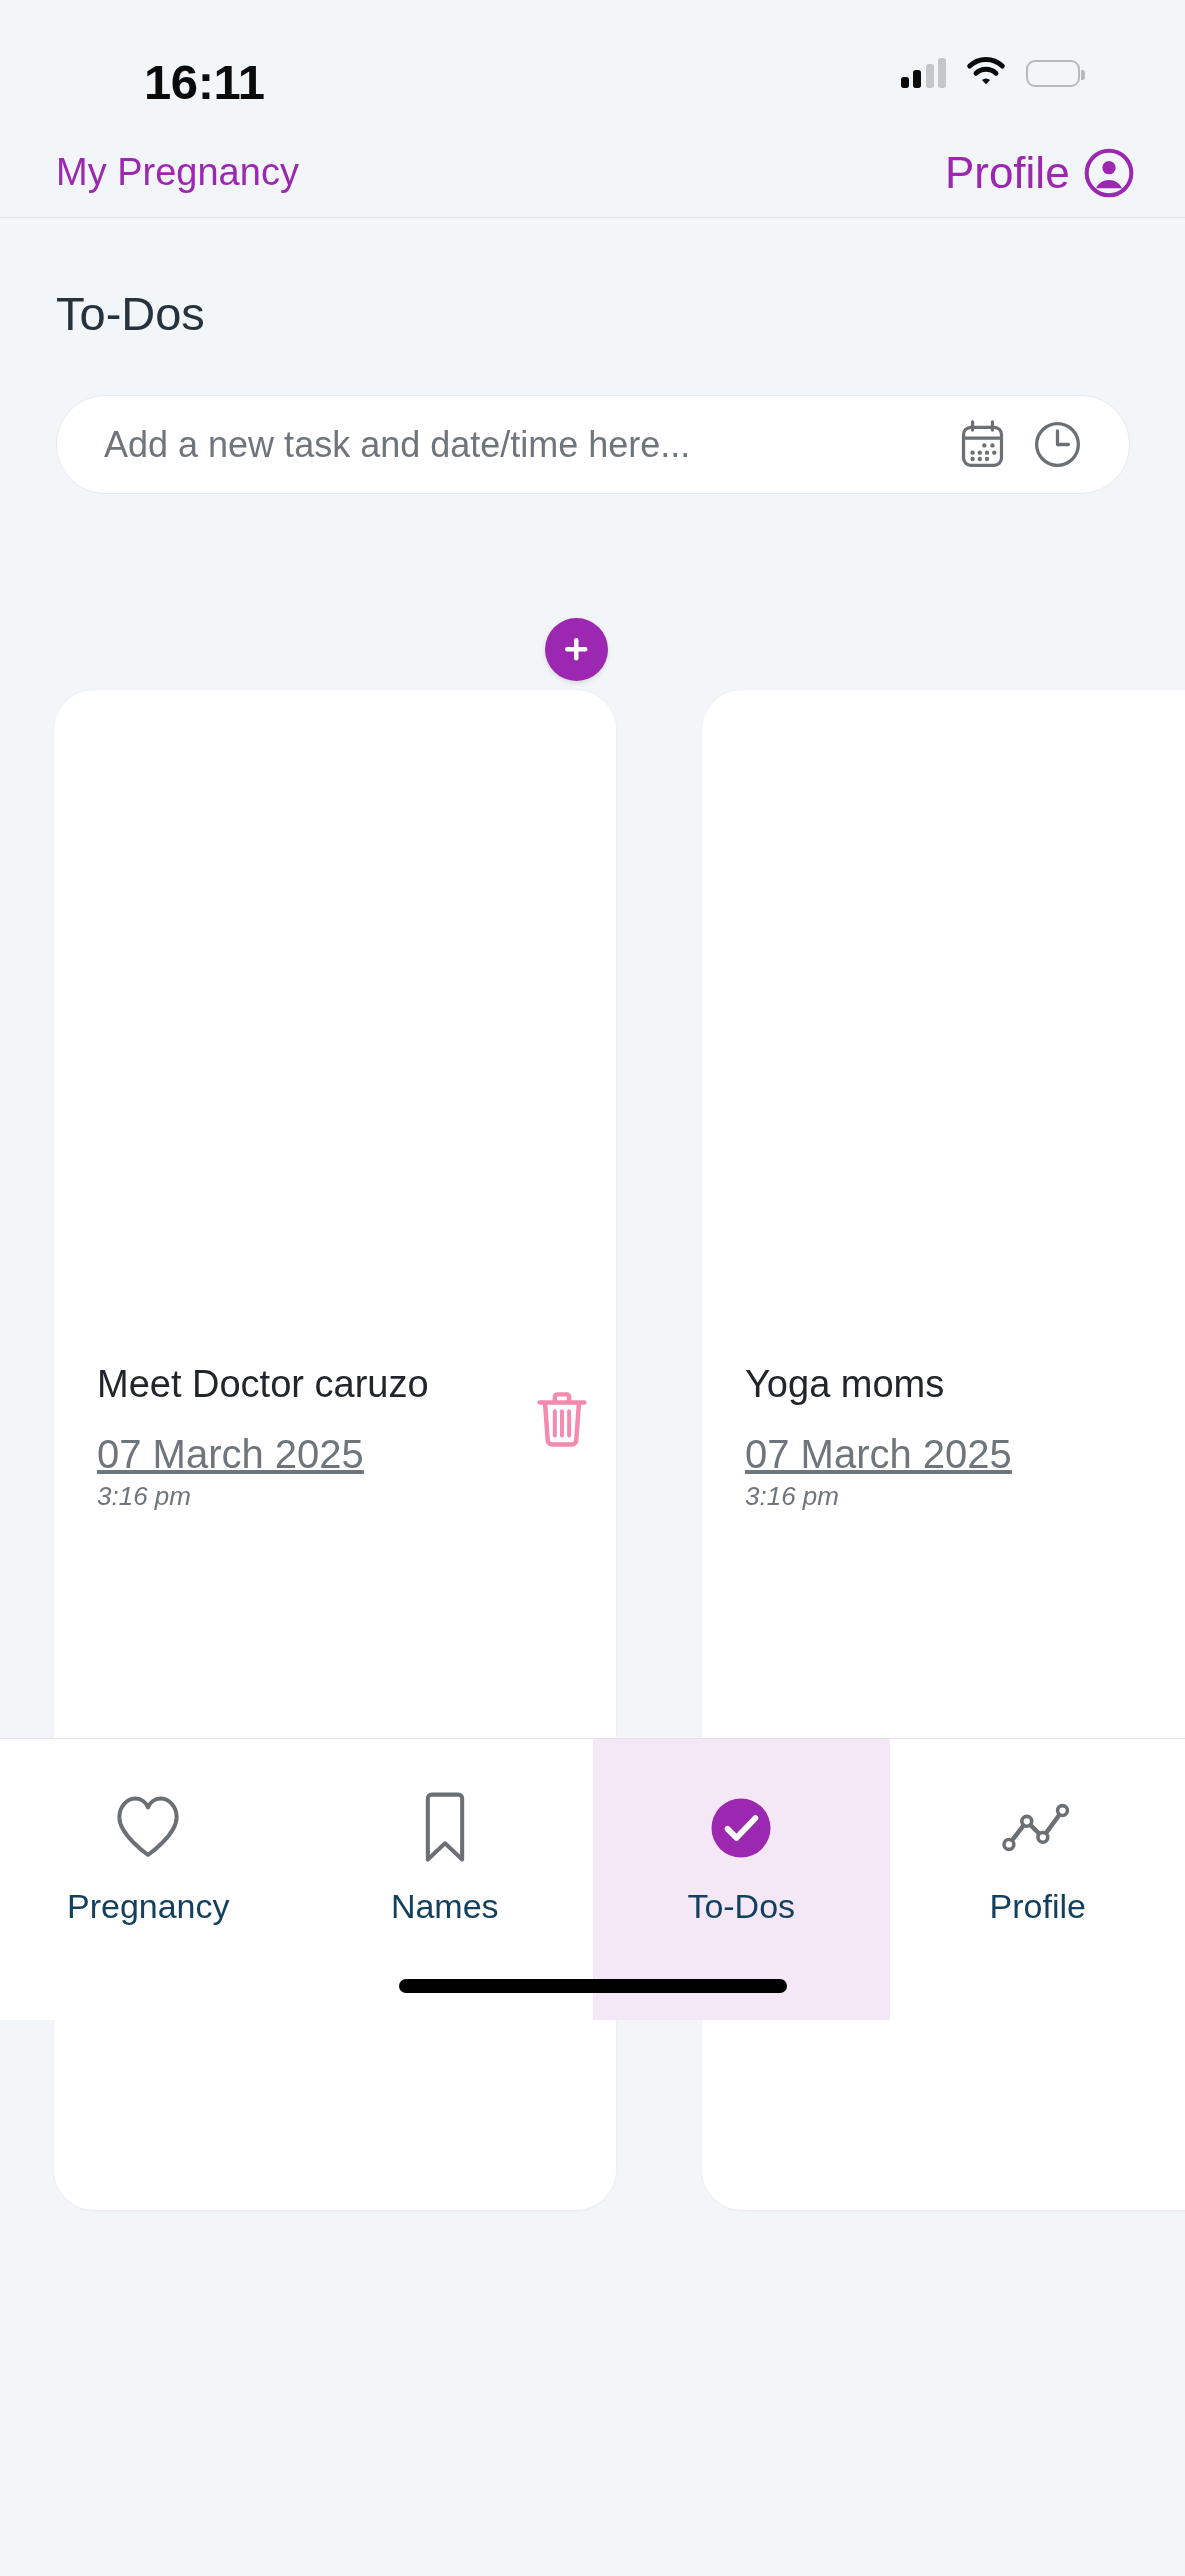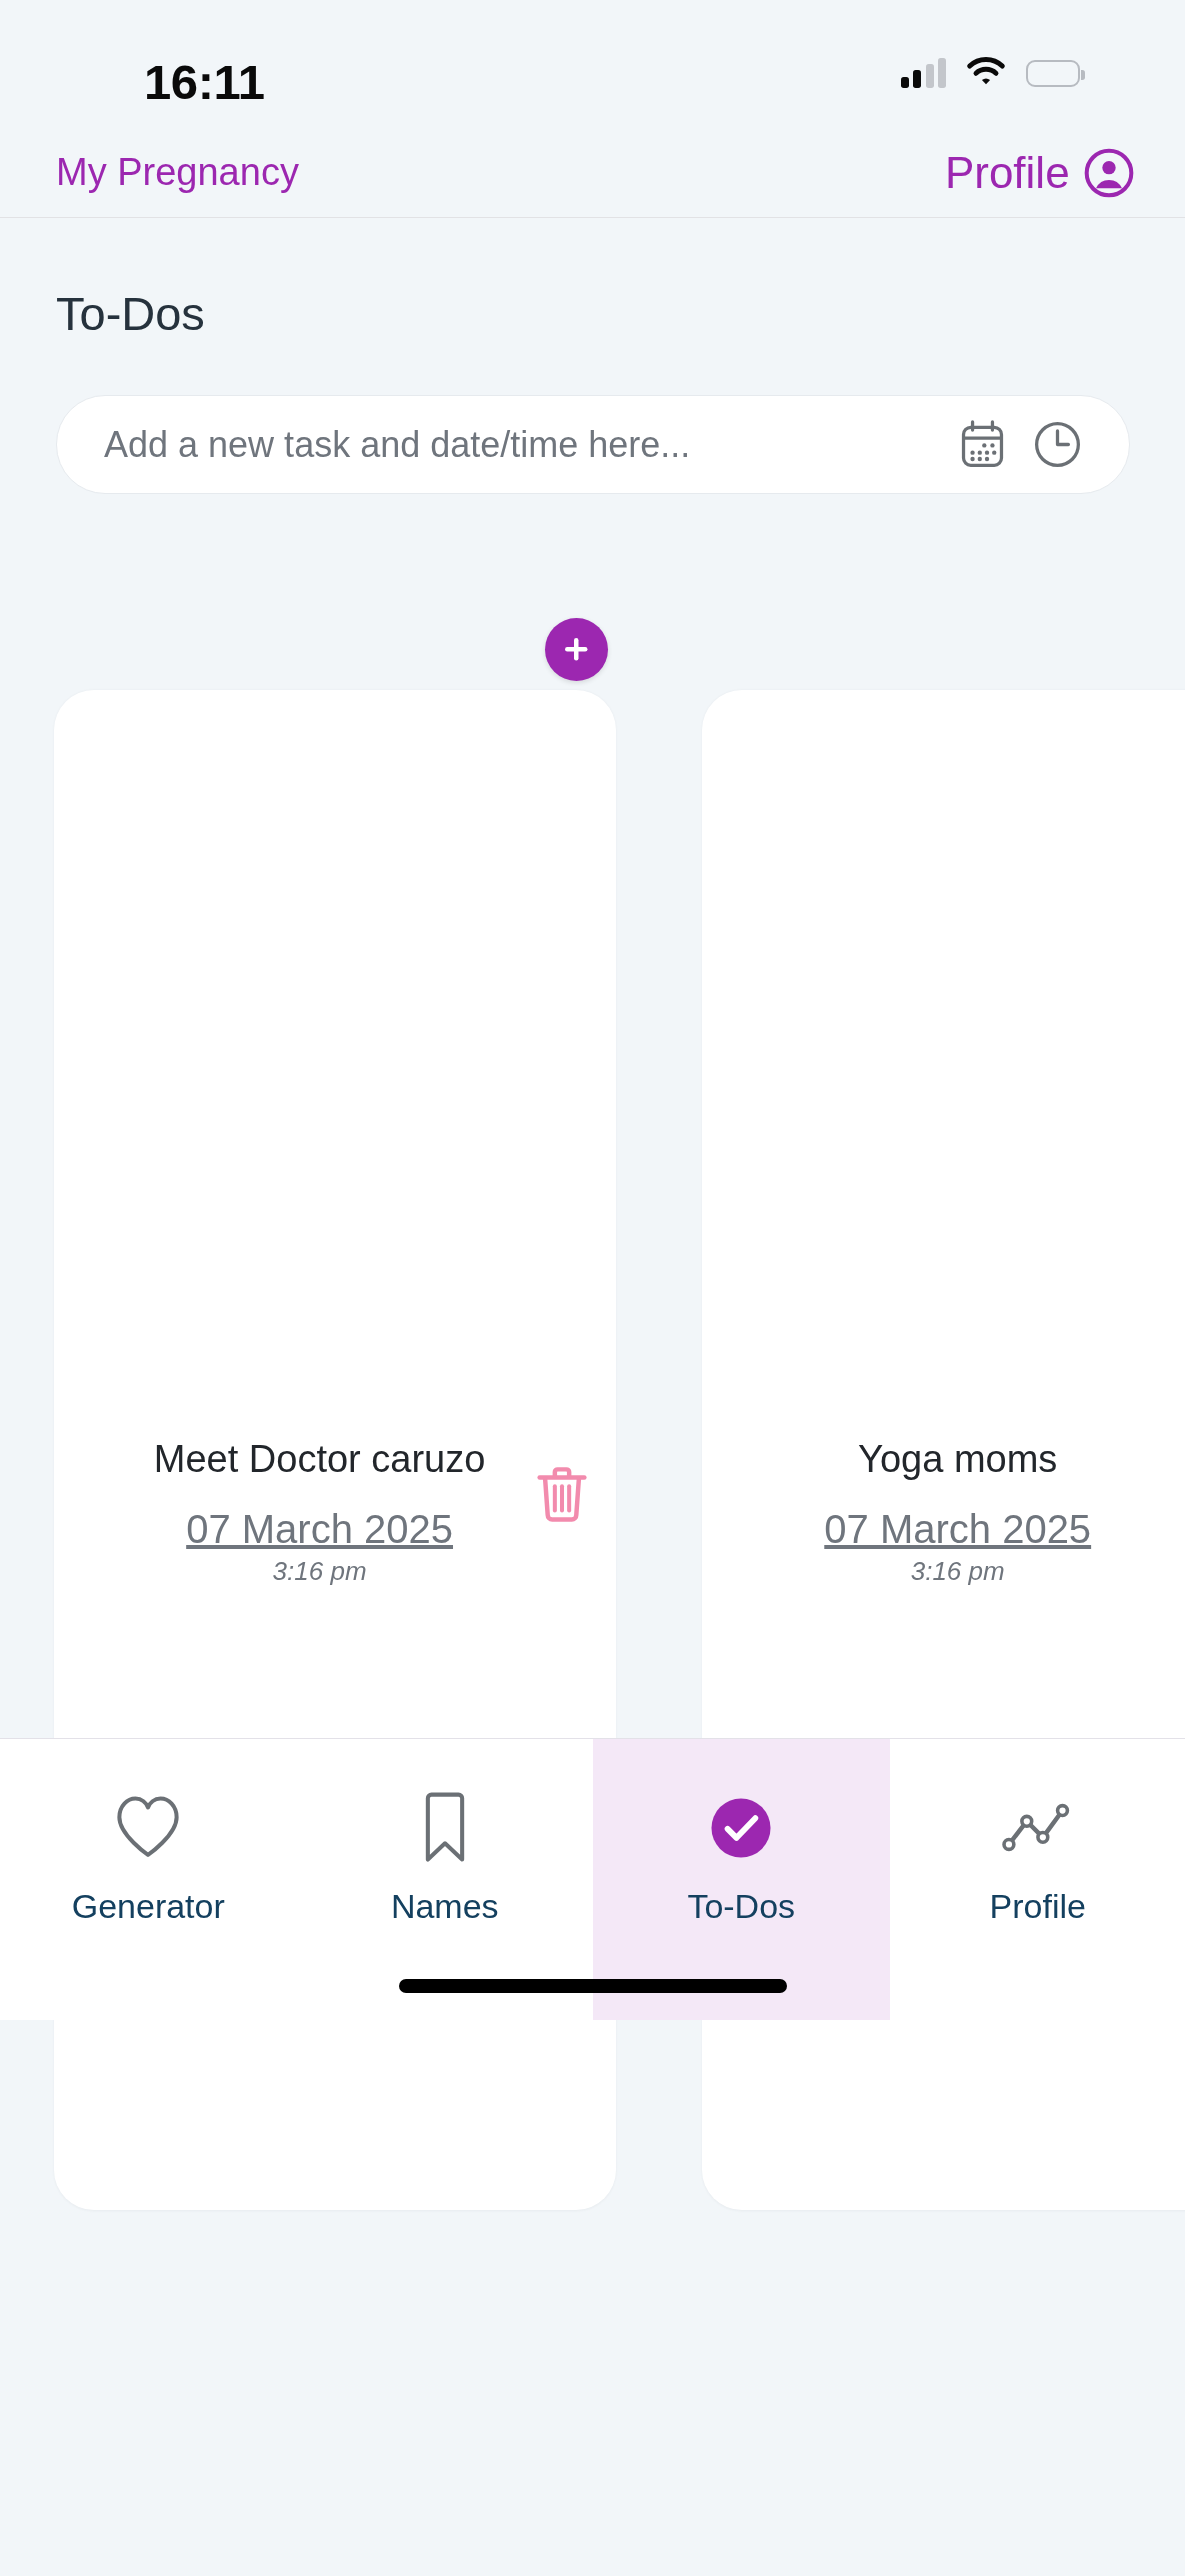--- a/index.html
+++ b/index.html
@@ -94,22 +94,22 @@
     position:absolute; left:0; top:690px; width:1186px; height:1520px;
   }
   .task-card {
     position:absolute; top:0; width:562px; height:1520px;
     background:#ffffff; border-radius:40px;
     box-shadow:0 0.9px 2.7px rgba(30,40,60,.05);
   }
   .task-card.c0 { left:54px; }
   .task-card.c1 { left:702px; }
   .card-body {
-    position:absolute; left:43px; top:747px; right:27px;
-    display:flex; align-items:flex-start;text-align:center;
+    position:absolute; left:43px; top:672px; right:27px;
+    display:flex; align-items:flex-start;
   }
   .card-text { flex:1; }
   .card-title {
     font-size:38px; color:#22262b; line-height:1.18; white-space:nowrap;
   }
   .card-date {
     font-size:40px; color:#6f757d; line-height:1.28; margin-top:22px;text-decoration:underline;
   }
   .card-time {
     font-size:26px; color:#6f757d; line-height:1.28;font-style:italic;
@@ -276,21 +276,21 @@
   </div>
 
   <div class="tabbar">
 
     <button class="tab">
       <span class="tab-ico">
         <svg width="72" height="68" viewBox="0 0 80 76">
           <path d="M40 68 C40 68 8 46 8 26 C8 13 17 5 26 5 C33 5 38 10 40 15 C42 10 47 5 54 5 C63 5 72 13 72 26 C72 46 40 68 40 68 Z" fill="none" stroke="#6b7075" stroke-width="4.5" stroke-linejoin="round"></path>
         </svg>
       </span>
-      <span class="tab-label">Generator</span>
+      <span class="tab-label">Pregnancy</span>
     </button>
 
 
     <button class="tab">
       <span class="tab-ico">
         <svg width="56" height="74" viewBox="0 0 62 82">
           <path d="M12 8 A4 4 0 0 1 16 4 L46 4 A4 4 0 0 1 50 8 L50 76 L31 58 L12 76 Z" fill="none" stroke="#6b7075" stroke-width="4.5" stroke-linejoin="round"></path>
         </svg>
       </span>
       <span class="tab-label">Names</span>

